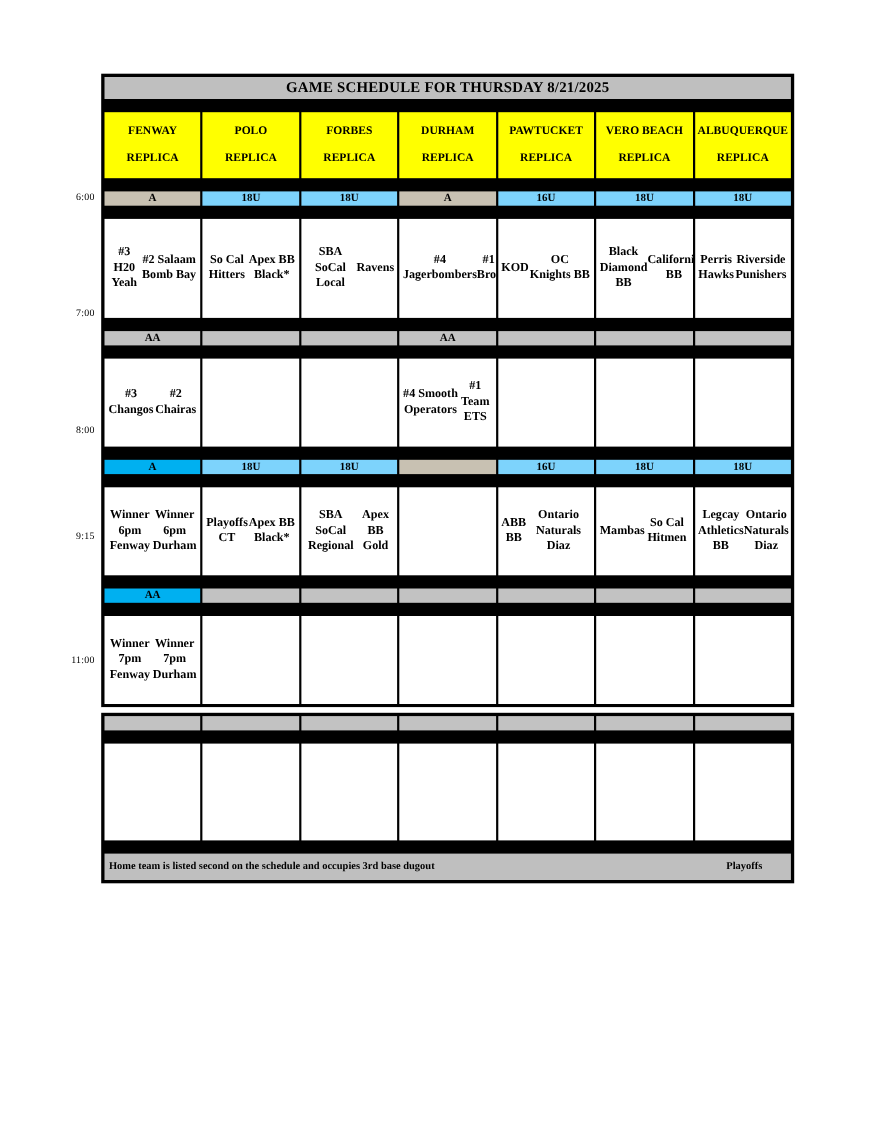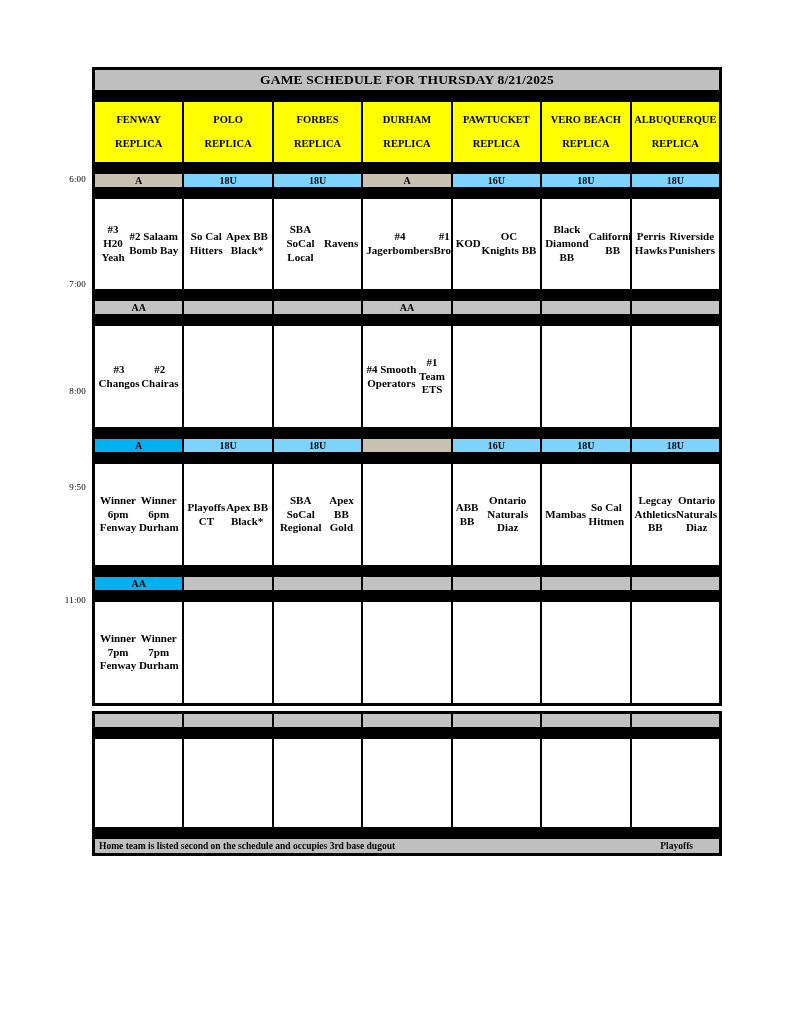--- a/index.html
+++ b/index.html
@@ -52,48 +52,48 @@
   }
   .div-row{height:13px;}
   .div-cell{
     display:flex;align-items:center;justify-content:center;
     font-weight:bold;font-size:10px;line-height:1;
   }
   .bg-gray{background:#C2C2C2;}
   .bg-tan{background:#C8C1B2;}
   .bg-blue{background:#7dd3fc;}
   .bg-cyan{background:#00B0F0;}
-  .game-row{height:101px;}
+  .game-row{height:80px;}
   .game-row.first{height:90px;}
   .game-row.last{height:88px;}
   .game-cell{
     display:flex;flex-direction:row;
     justify-content:space-between;align-items:center;
     padding:0 3px;box-sizing:border-box;
     font-weight:bold;font-size:11px;
     text-align:center;line-height:1.25;
   }
-  .footer-row{height:14px;}
+  .footer-row{height:24px;}
   .footer-cell{
     grid-column:1 / -1;
     background:#BFBFBF;
     display:flex;align-items:center;justify-content:space-between;
     font-weight:bold;font-size:9.5px;
     padding:0 26px 0 4px;box-sizing:border-box;
   }
 </style>
 </head>
 <body>
 
 <div class="page">
   <div id="timeGutter">
       <div class="time-label" style="top: 174px;">6:00</div>
       <div class="time-label" style="top: 279px;">7:00</div>
       <div class="time-label" style="top: 386px;">8:00</div>
-      <div class="time-label" style="top: 482px;">9:50</div>
+      <div class="time-label" style="top: 482px;">9:15</div>
       <div class="time-label" style="top: 595px;">11:00</div>
     </div>
   <div class="table-wrap">
     <div class="section" id="sectionA">
       <div class="row title-row">
         <div class="cell title-cell">GAME SCHEDULE FOR THURSDAY 8/21/2025</div>
       </div>
       <div class="row header-row" id="headerRow">
           <div class="cell hdr-cell">
             <span>FENWAY</span>

